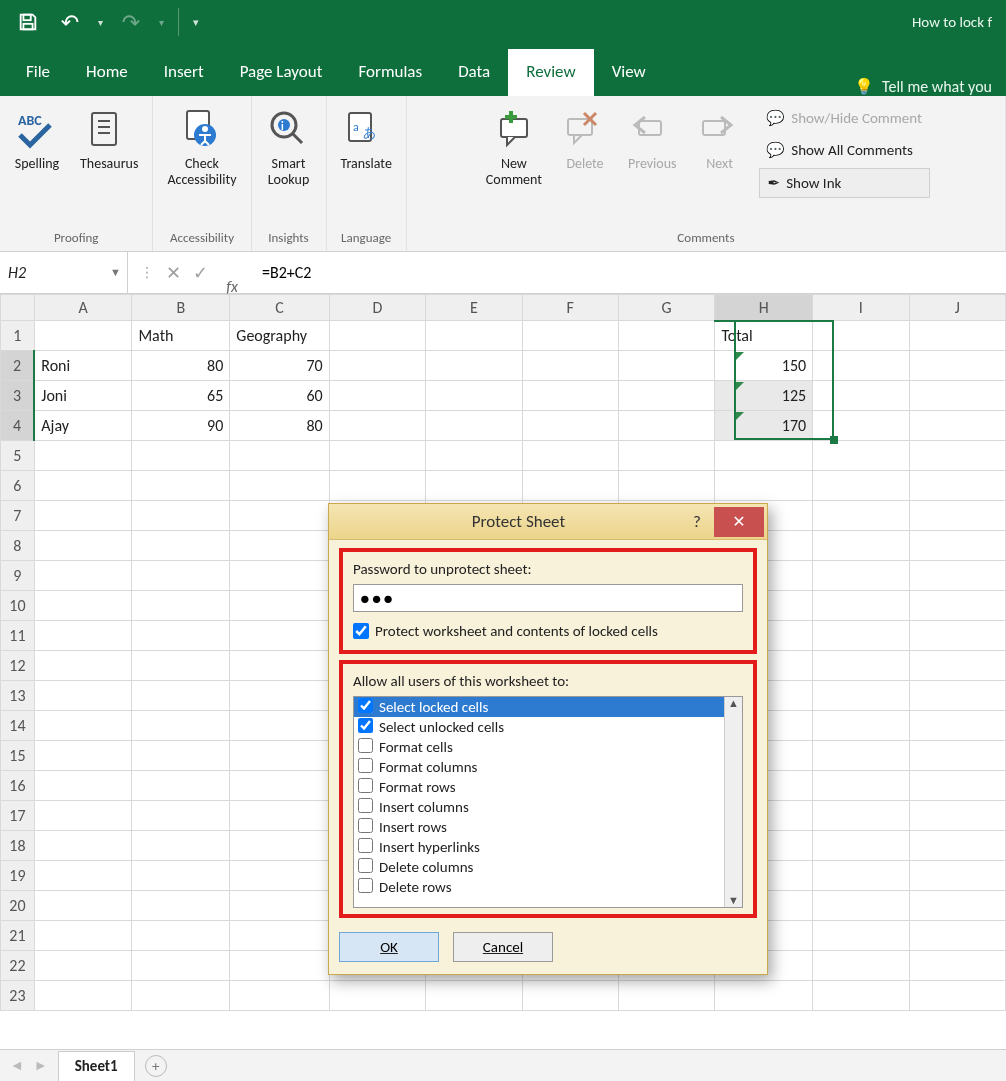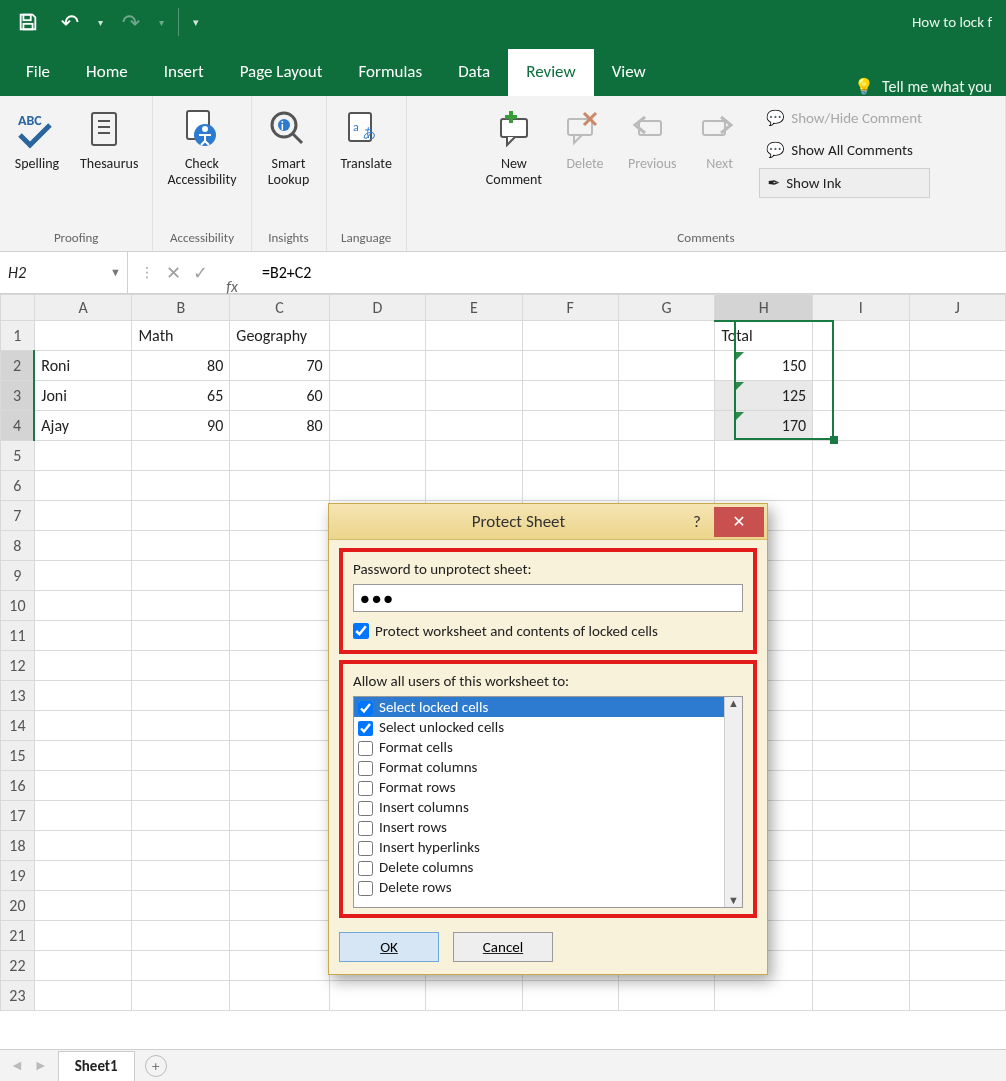--- a/index.html
+++ b/index.html
@@ -54,21 +54,21 @@
   .dlg-help { width: 34px; text-align: center; font-size: 17px; color: #333; }
   .dlg-close { width: 50px; height: 30px; background: #c8504f; color: #fff; display: flex; align-items: center; justify-content: center; font-size: 16px; margin-right: 3px; }
   .dlg-body { padding: 8px 10px 12px; background: #f9f2da; }
   .red-box { border: 4px solid #e21b1b; padding: 8px 10px 10px; margin-bottom: 6px; background: #f9f2da; }
   .dlg-label { font-size: 15px; margin-bottom: 6px; display: block; }
   .pwd-input { width: 100%; height: 28px; border: 1px solid #999; padding: 0 6px; font-size: 16px; letter-spacing: 2px; background: #fff; }
   .chk-row { display: flex; align-items: center; gap: 6px; margin-top: 10px; font-size: 15px; }
   .chk-row input { width: 16px; height: 16px; }
   .list-box { margin-top: 4px; border: 1px solid #999; height: 212px; overflow: hidden; position: relative; background: #fff; }
   .list-inner { display: flex; flex-direction: column; }
-  .opt { display: flex; align-items: flex-end; gap: 6px; padding: 1px 4px; font-size: 15px; }
+  .opt { display: flex; align-items: flex-start; gap: 6px; padding: 1px 4px; font-size: 15px; }
   .opt input { width: 15px; height: 15px; }
   .opt.selected { background: #2d7bd1; color: #fff; }
   .list-scroll { position: absolute; top: 0; right: 0; bottom: 0; width: 18px; background: #efefef; border-left: 1px solid #ccc; display: flex; flex-direction: column; align-items: center; justify-content: space-between; font-size: 11px; color: #555; }
   .dlg-buttons { display: flex; gap: 14px; margin-top: 14px; text-decoration: underline; }
   .dlg-btn { width: 100px; height: 30px; border: 1px solid #9a9a9a; background: #eee; font-size: 15px; }
   .dlg-btn.primary { background: #d6e6f5; border: 1px solid #6fa8d8; }
   
   .sheet-tabs { position: absolute; left: 0; right: 0; bottom: 0; height: 32px; border-top: 1px solid #d0d0d0; background: #f3f3f3; display: flex; align-items: center; padding-left: 10px; gap: 10px; }
   .sheet-nav { color: #bbb; font-size: 14px; }
   .sheet-tab { background: #fff; border: 1px solid #ccc; border-bottom: none; padding: 5px 16px 6px; font-weight: bold; font-size: 15px; }

